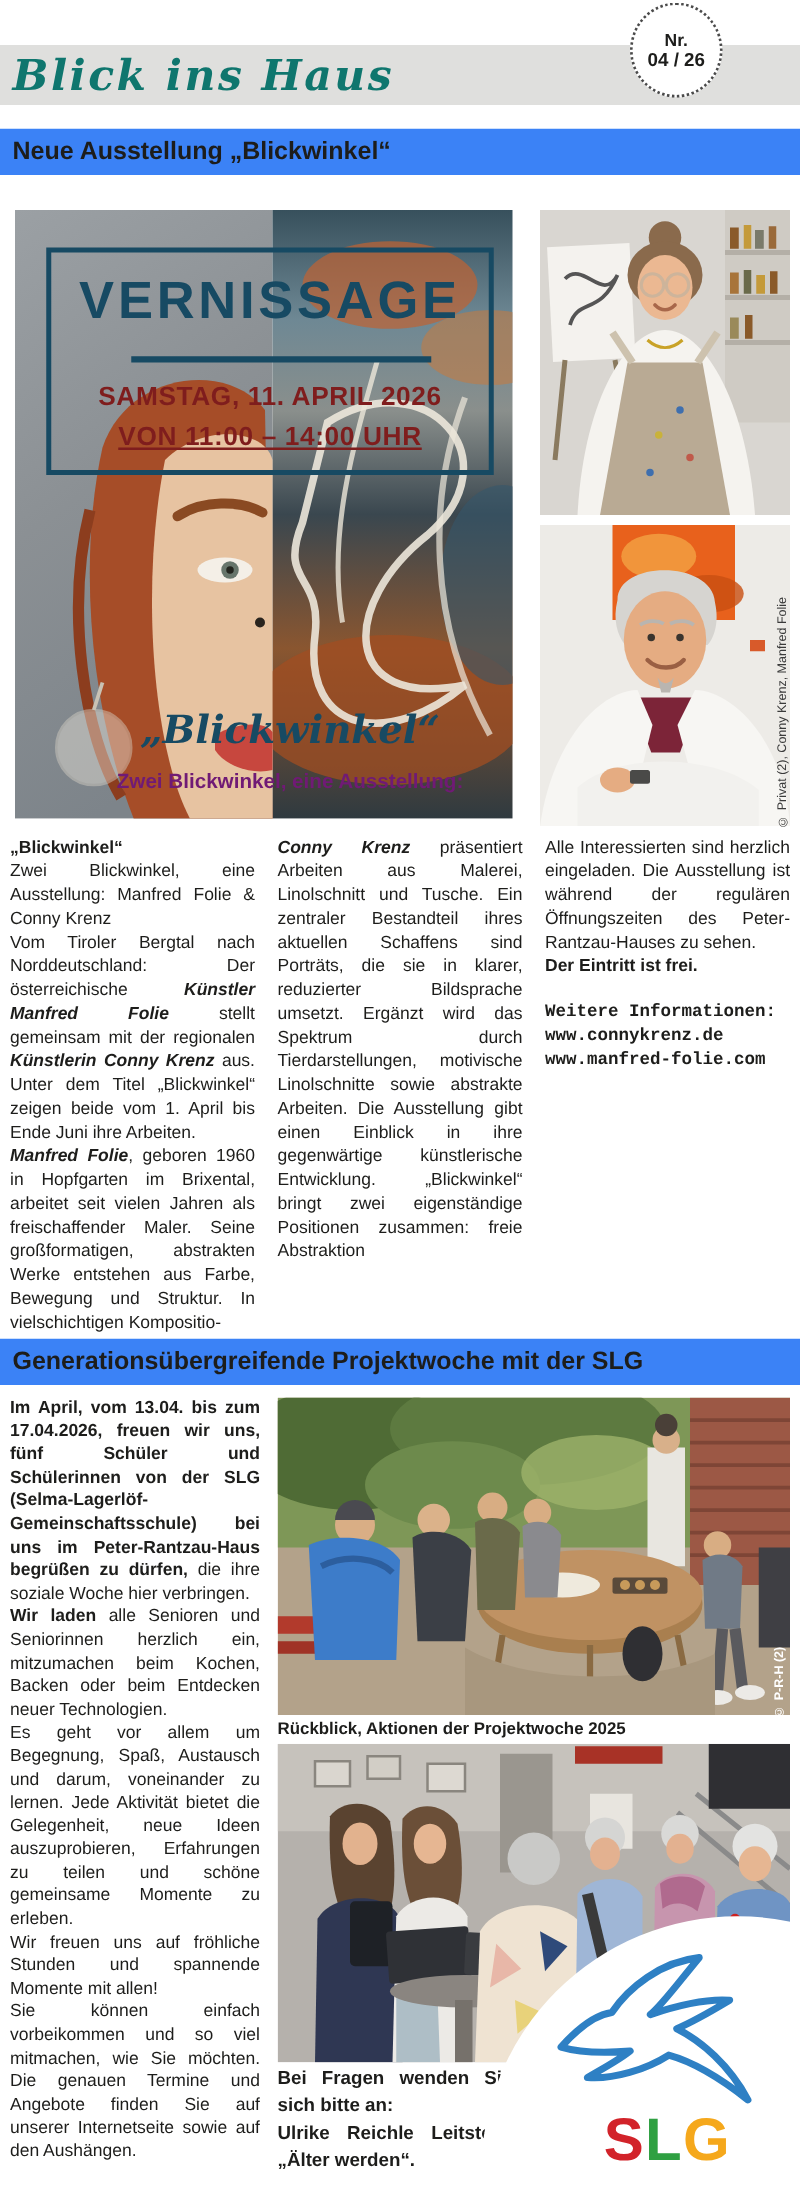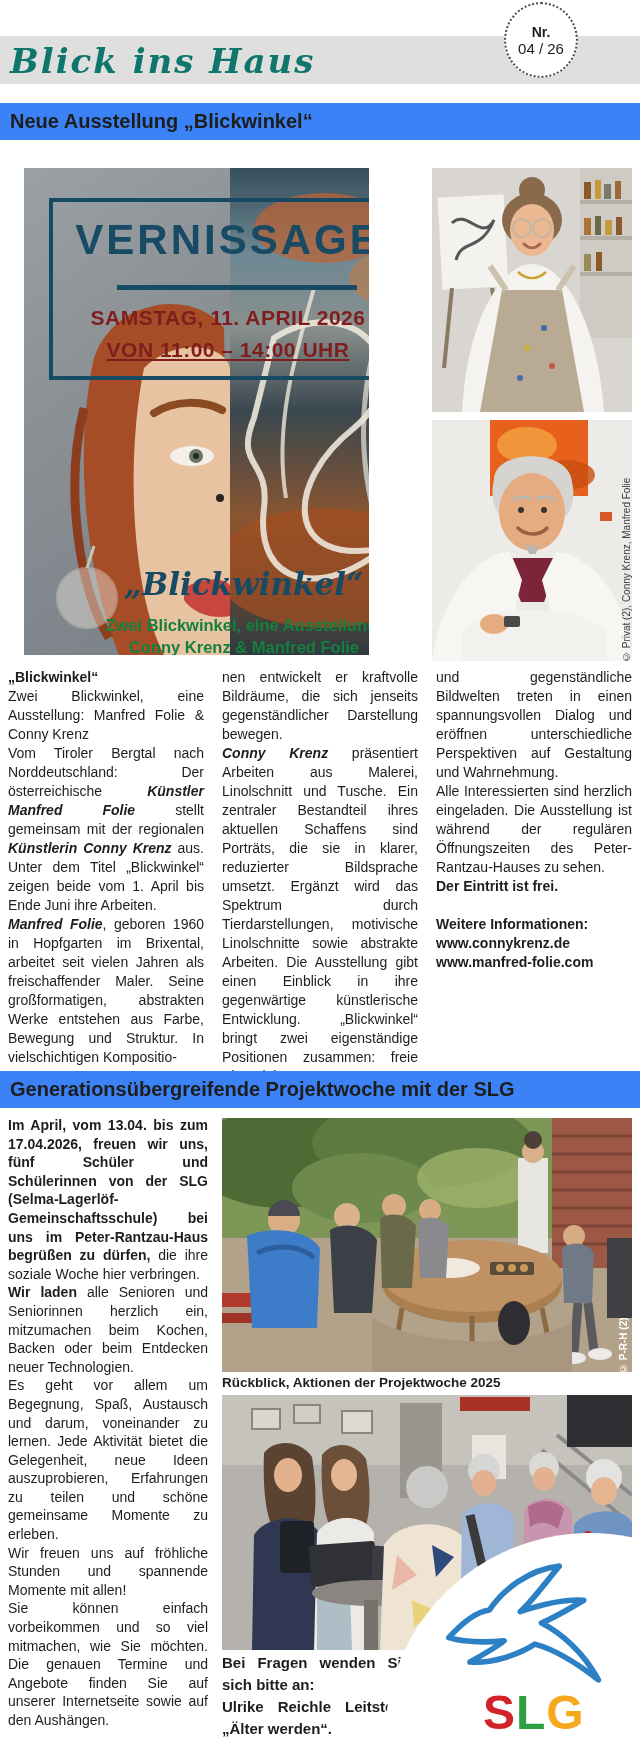--- a/index.html
+++ b/index.html
@@ -15,31 +15,31 @@
     font-family:"DejaVu Serif", serif; font-style:italic; font-weight:bold;
     font-size:34px; letter-spacing:2px; color:#0f766e;
   }
   .issue-badge {
     position:absolute; left:504px; top:2px; width:74px; height:76px;
     background:#fff; border:2px dotted #4a4a4a; border-radius:50%;
     display:flex; flex-direction:column; align-items:center; justify-content:center;
     z-index:3; text-align:right;
   }
   .issue-badge .nr { font-size:14px; font-weight:bold; }
-  .issue-badge .num { font-size:15px; font-weight:normal; }
+  .issue-badge .num { font-size:15px; font-weight:bold; }
   
   .ybar {
     position:absolute; left:0; width:640px; height:37px; background:#3b82f6;
     display:flex; align-items:center; padding-left:10px;
     font-size:20px; font-weight:bold; color:#1d1d1b;
   }
   .ybar1 { top:103px; }
   .ybar2 { top:1071px; }
   
-  .poster { position:absolute; left:24px; top:168px; width:345px; height:487px; overflow:hidden;padding-left:36px; }
+  .poster { position:absolute; left:12px; top:168px; width:398px; height:487px; overflow:hidden;padding-left:36px; }
   .poster svg { position:absolute; left:0; top:0; }
   .poster-frame {
     position:absolute; left:25px; top:30px; width:358px; height:182px;
     border:4px solid #174a63;
   }
   .poster-title {
     position:absolute; left:25px; top:48px; width:358px; text-align:center;
     font-size:42px; font-weight:bold; letter-spacing:3px; color:#174a63;
   }
   .poster-divider { position:absolute; left:93px; top:117px; width:240px; height:5px; background:#174a63; }
@@ -48,41 +48,41 @@
     font-size:21px; font-weight:bold; color:#7f1d1d; letter-spacing:0.5px;
   }
   .poster-date { top:138px; }
   .poster-time { top:170px;text-decoration:underline; }
   .poster-name {
     position:absolute; left:40px; top:398px; width:360px; text-align:center;
     font-family:"DejaVu Serif", serif; font-style:italic; font-weight:bold;
     font-size:31px; color:#174a63;
   }
   .poster-sub { position:absolute; left:40px; width:360px; text-align:center;
-    font-size:16.5px; font-weight:bold; color:#15803d; }
+    font-size:16.5px; font-weight:bold; color:#701a75; }
   .poster-sub1 { top:448px; }
   .poster-sub2 { top:470px; }
   
   .photo { position:absolute; overflow:hidden; }
   .photo-conny   { left:432px; top:168px; width:200px; height:244px; }
   .photo-manfred { left:432px; top:420px; width:200px; height:241px; }
   .vert-credit {
     position:absolute; writing-mode:vertical-rl; transform:rotate(180deg);
     font-size:10px; color:#3a3a3a; white-space:nowrap;
   }
   .credit1 { left:621px; top:452px; height:210px; }
   .credit2 { left:618px; top:1298px; height:76px; color:#fff; font-weight:bold; z-index:2; }
   
   .article { position:absolute; left:8px; top:668px; width:624px; display:flex; gap:18px; }
   .article .col { width:196px; font-size:14px; line-height:19px; text-align:justify; }
   .article p { margin:0; }
   .rb { font-weight:bold; }
   .ri { font-style:italic; }
   .gap-top { display:block; margin-top:19px; }
-  .links div { font-weight:bold; }
+  .links div { font-weight:bold;font-family:Liberation Mono, monospace; }
   
   .s2-text { position:absolute; left:8px; top:1116px; width:200px;
     font-size:14px; line-height:18.6px; text-align:justify; }
   .photo-garden { left:222px; top:1118px; width:410px; height:254px; }
   .s2-caption { position:absolute; left:222px; top:1375px; width:410px;
     font-size:13.5px; font-weight:bold; }
   .photo-indoor { left:222px; top:1395px; width:410px; height:255px; }
   .slg-circle {
     position:absolute; left:385px; top:1533px; width:410px; height:410px;
     background:#fff; border-radius:50%; z-index:4;
@@ -151,21 +151,20 @@
       <path d="M290,120 C270,190 250,260 262,330" fill="none" stroke="#ece7da" stroke-width="4" opacity="0.8"></path>
       <path d="M360,150 C330,230 330,330 380,420" fill="none" stroke="#ece7da" stroke-width="5" opacity="0.7"></path>
     </svg>
     <div class="poster-frame"></div>
     <div class="poster-title">VERNISSAGE</div>
     <div class="poster-divider"></div>
     <div class="poster-date">SAMSTAG, 11. APRIL 2026</div>
     <div class="poster-time">VON 11:00 – 14:00 UHR</div>
     <div class="poster-name">„Blickwinkel“</div>
     <div class="poster-sub poster-sub1">Zwei Blickwinkel, eine Ausstellung:</div>
-    <div class="poster-sub poster-sub2">Conny Krenz &amp; Manfred Folie</div>
   </div>
 
   <div class="photo photo-conny">
     <svg width="200" height="244" viewBox="0 0 200 244">
       <rect width="200" height="244" fill="#d9d6d1"></rect>
       <rect x="148" y="0" width="52" height="170" fill="#cfcbc4"></rect>
       <rect x="148" y="32" width="52" height="4" fill="#b4afa7"></rect>
       <rect x="148" y="68" width="52" height="4" fill="#b4afa7"></rect>
       <rect x="148" y="104" width="52" height="4" fill="#b4afa7"></rect>
       <rect x="152" y="14" width="7" height="17" fill="#8a5a2a"></rect>
@@ -223,25 +222,23 @@
   <div class="vert-credit credit1">© Privat (2), Conny Krenz, Manfred Folie</div>
 
   <div class="article">
     <div class="col">
       <p><span class="rb">„Blickwinkel“</span></p>
       <p><span>Zwei Blickwinkel, eine Ausstellung: Manfred Folie &amp; Conny Krenz</span></p>
       <p><span>Vom Tiroler Bergtal nach Norddeutschland: Der österreichische </span><span class="rb ri">Künstler Manfred Folie</span><span> stellt gemeinsam mit der regionalen </span><span class="rb ri">Künstlerin Conny Krenz</span><span> aus. Unter dem Titel „Blickwinkel“ zeigen beide vom 1. April bis Ende Juni ihre Arbeiten.</span></p>
       <p><span class="rb ri">Manfred Folie</span><span>, geboren 1960 in Hopfgarten im Brixental, arbeitet seit vielen Jahren als freischaffender Maler. Seine großformatigen, abstrakten Werke entstehen aus Farbe, Bewegung und Struktur. In vielschichtigen Kompositio-</span></p>
     </div>
     <div class="col">
-      <p><span>nen entwickelt er kraftvolle Bildräume, die sich jenseits gegenständlicher Darstellung bewegen.</span></p>
       <p><span class="rb ri">Conny Krenz</span><span> präsentiert Arbeiten aus Malerei, Linolschnitt und Tusche. Ein zentraler Bestandteil ihres aktuellen Schaffens sind Porträts, die sie in klarer, reduzierter Bildsprache umsetzt. Ergänzt wird das Spektrum durch Tierdarstellungen, motivische Linolschnitte sowie abstrakte Arbeiten. Die Ausstellung gibt einen Einblick in ihre gegenwärtige künstlerische Entwicklung. „Blickwinkel“ bringt zwei eigenständige Positionen zusammen: freie Abstraktion</span></p>
     </div>
     <div class="col">
-      <p><span>und gegenständliche Bildwelten treten in einen spannungsvollen Dialog und eröffnen unterschiedliche Perspektiven auf Gestaltung und Wahrnehmung.</span></p>
       <p><span>Alle Interessierten sind herzlich eingeladen. Die Ausstellung ist während der regulären Öffnungszeiten des Peter-Rantzau-Hauses zu sehen.</span></p>
       <p><span class="rb">Der Eintritt ist frei.</span></p>
       <div class="links gap-top">
         <div>Weitere Informationen:</div>
         <div>www.connykrenz.de</div>
         <div>www.manfred-folie.com</div>
       </div>
     </div>
   </div>
 

